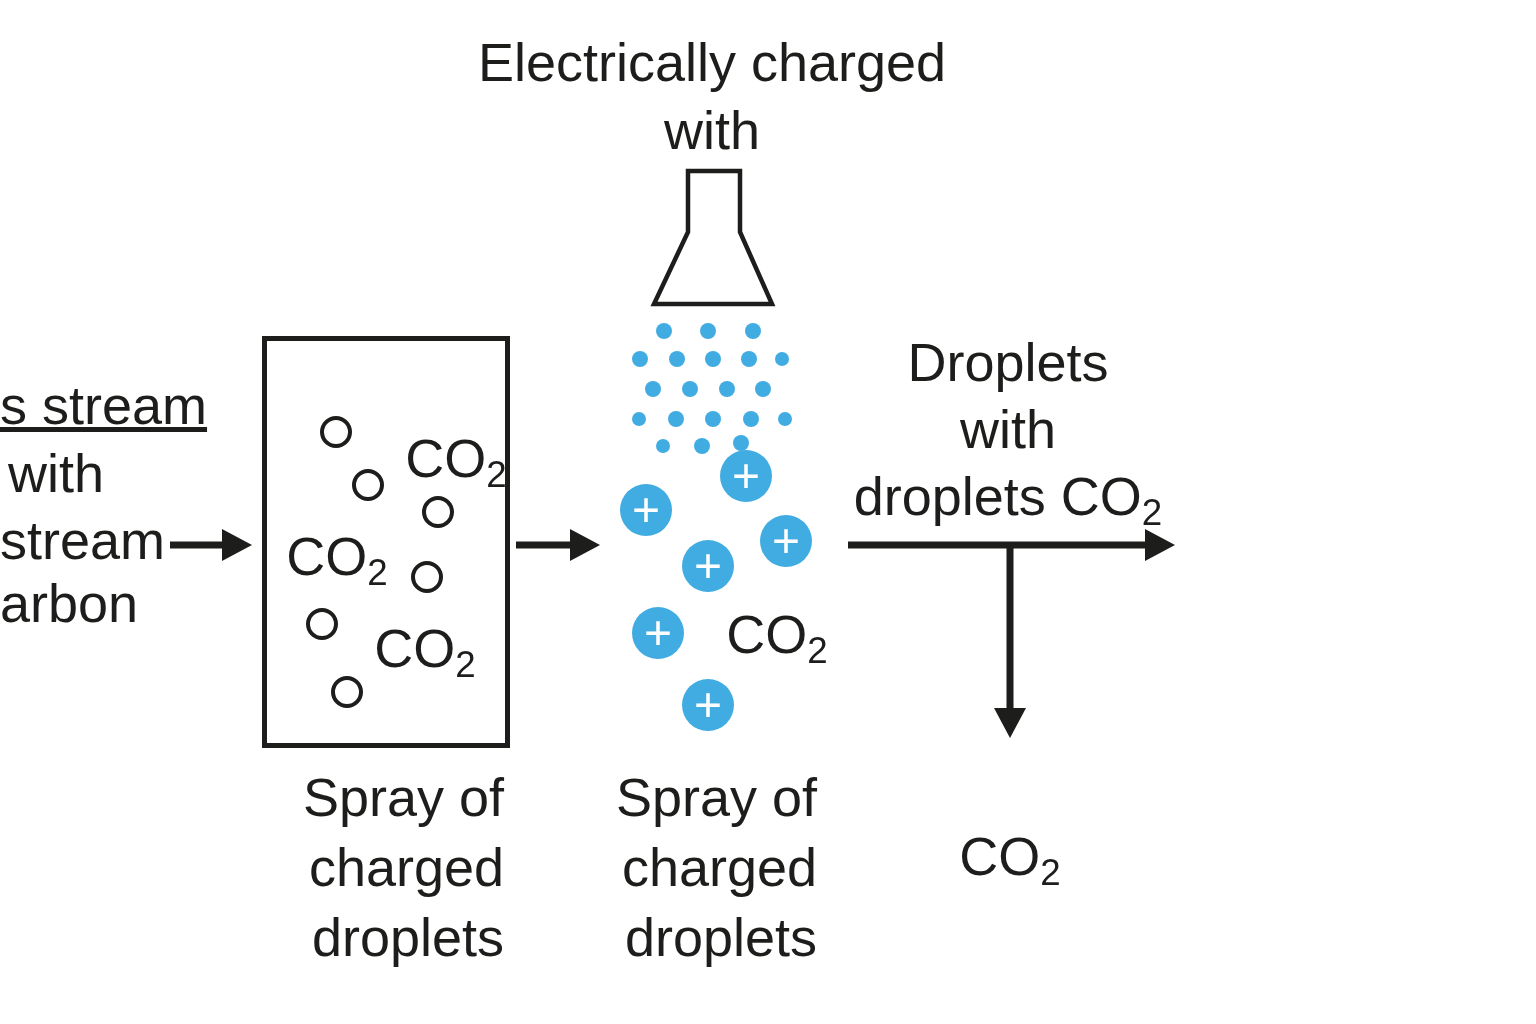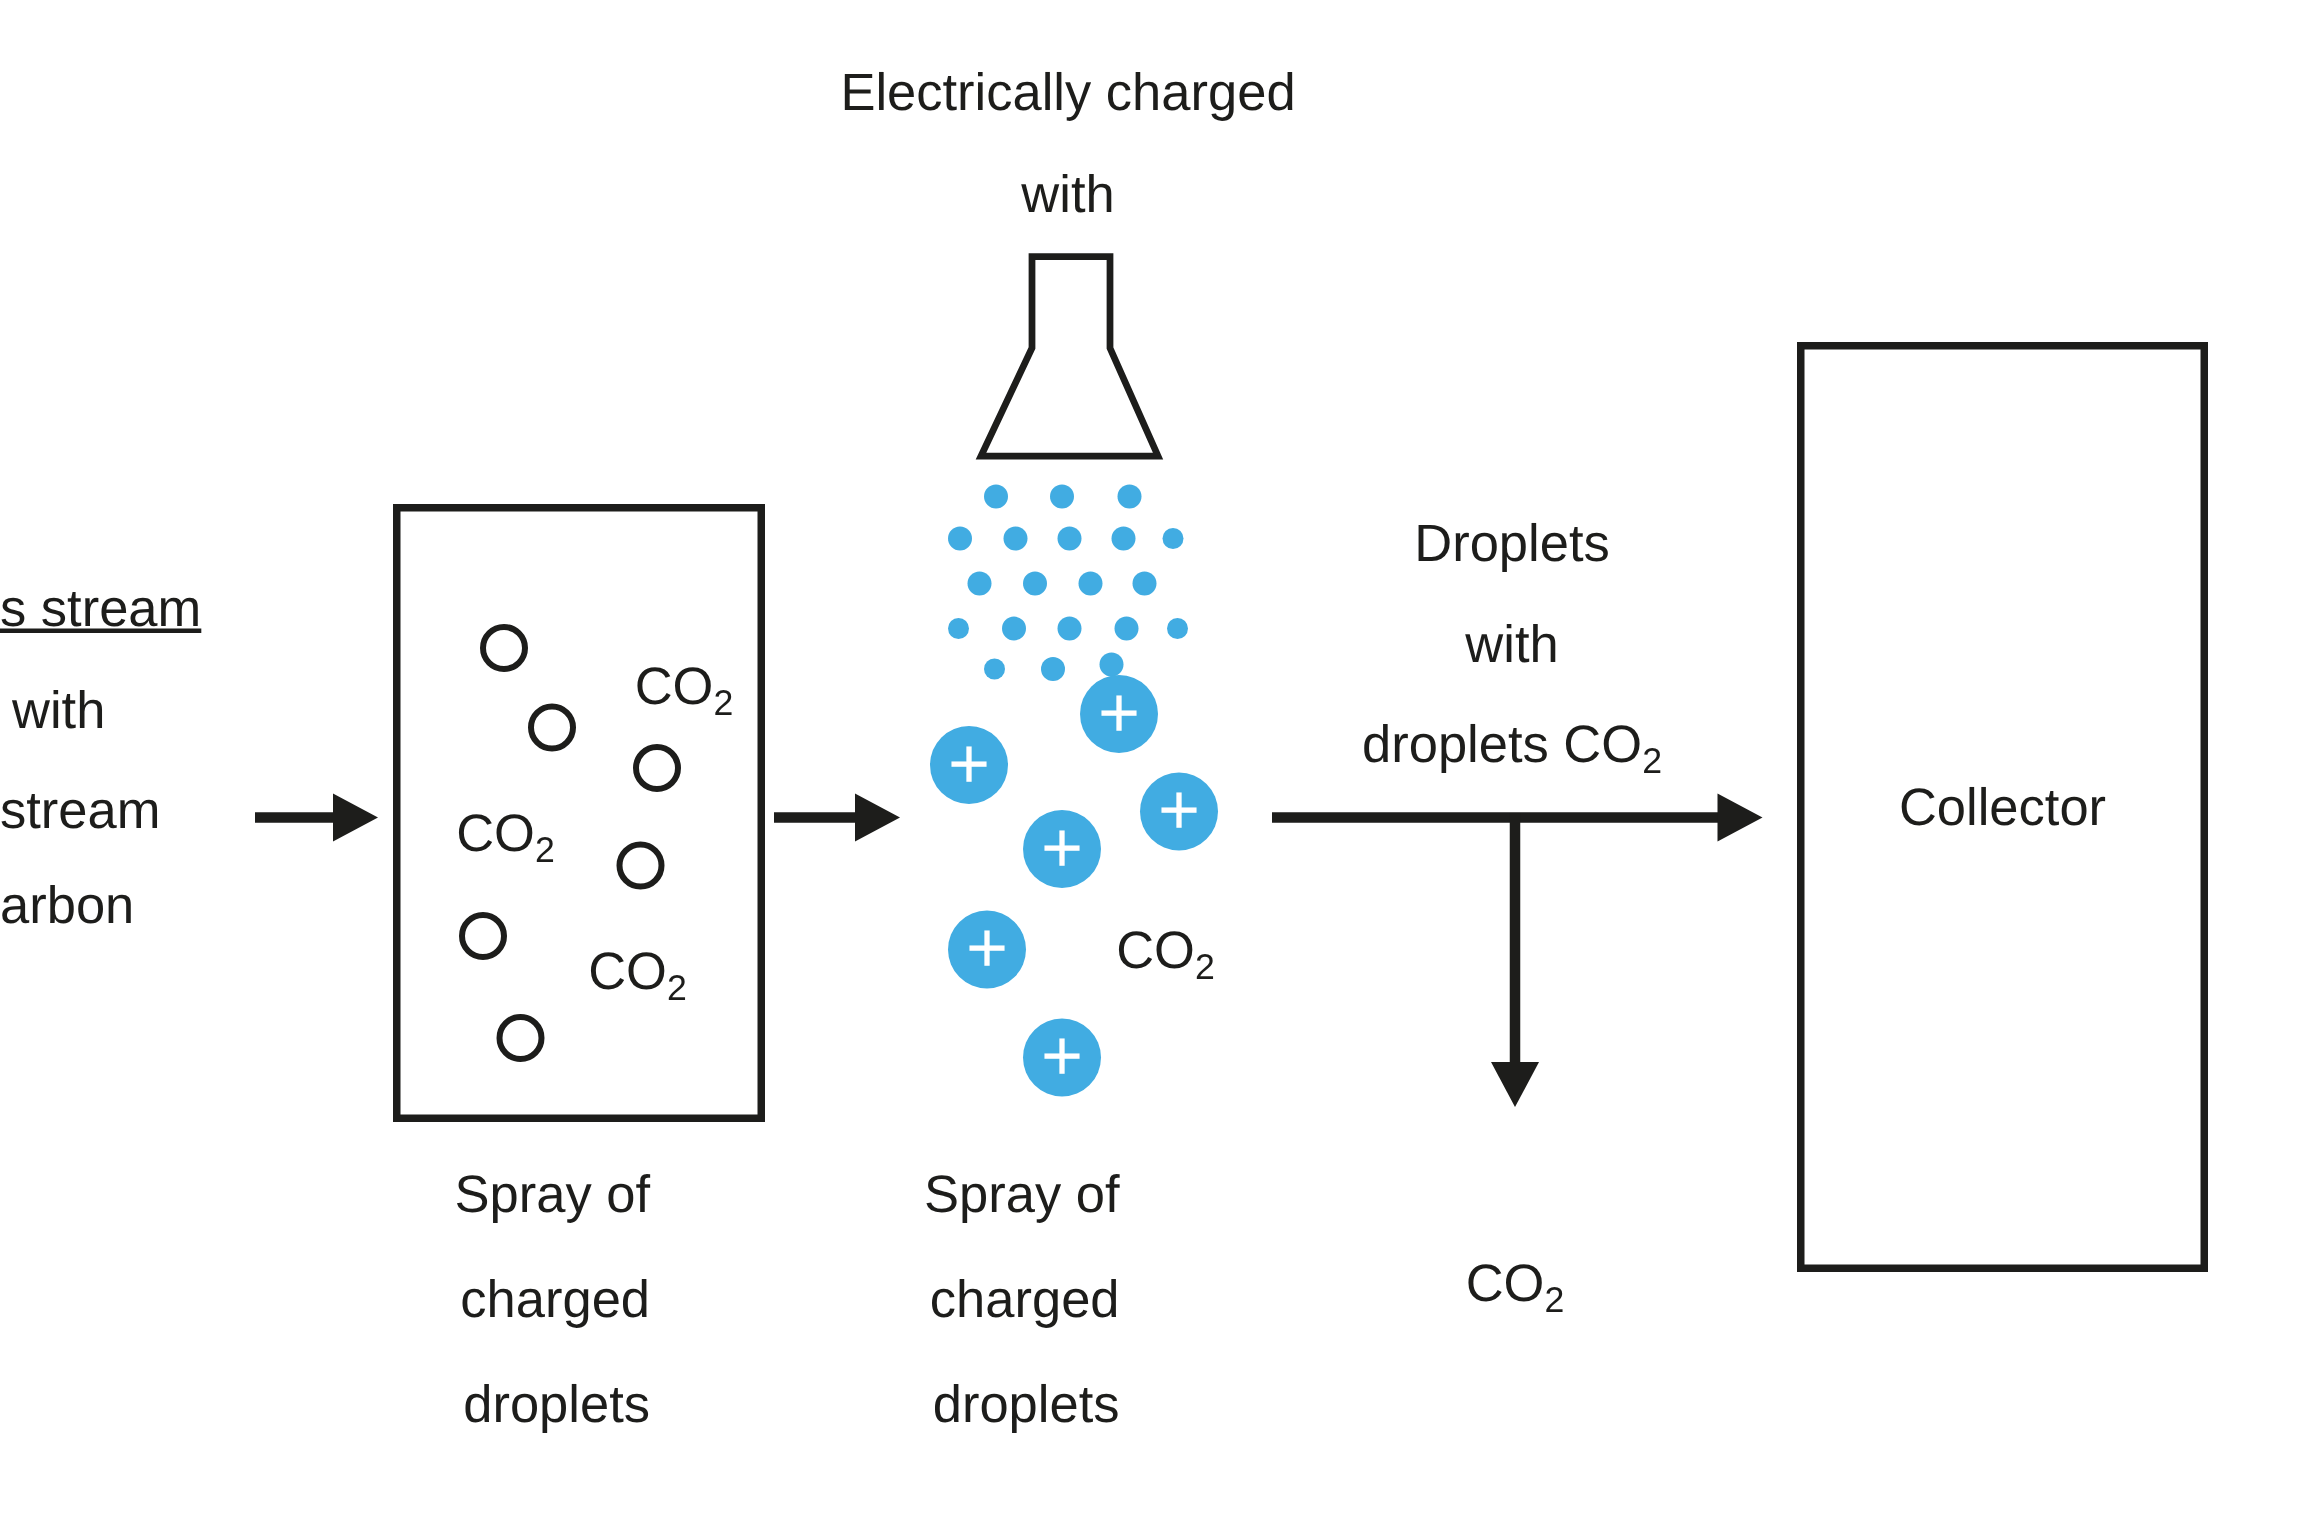--- a/index.html
+++ b/index.html
@@ -1,20 +1,20 @@
 <!DOCTYPE html>
 <html style="--ink: #1d1d1b; --blue: #41ace2; --bg: #ffffff;"><head>
 <meta charset="utf-8">
 <style>
   * { margin:0; padding:0; box-sizing:border-box; }
   html,body { background:#fff; }
   body { font-family:"Liberation Sans","DejaVu Sans",sans-serif; }
   .stage { position:relative; width:1536px; height:1024px; background:var(--bg,#fff); overflow:hidden; color:var(--ink,#1a1a1a); }
   .layer { position:absolute; left:0; top:0; width:1536px; height:1024px; }
-  .txt { position:absolute; font-size:35px; line-height:67px; color:var(--ink,#1a1a1a); white-space:nowrap; }
+  .txt { position:absolute; font-size:54px; line-height:67px; color:var(--ink,#1a1a1a); white-space:nowrap; }
   .center { text-align:center; }
   .anchor-center { transform:translate(-50%,-50%); }
   .box { position:absolute; border:5px solid var(--ink,#1a1a1a); background:transparent; }
   .collector-box { display:flex; align-items:center; justify-content:center; }
   .open-circle { position:absolute; width:32px; height:32px; border:4px solid var(--ink,#1a1a1a); border-radius:50%; background:#fff; }
   .droplet { position:absolute; width:52px; height:52px; border-radius:50%; background:var(--blue,#41ace2); color:#fff;
              display:flex; align-items:center; justify-content:center; font-size:48px; font-weight:400; line-height:1; }
   sub { font-size:68%; vertical-align:baseline; position:relative; top:0.28em; line-height:0; }
   .arrow line { stroke:var(--ink,#1a1a1a); stroke-width:7; }
   .arrow polygon { fill:var(--ink,#1a1a1a); }
@@ -143,17 +143,14 @@
     <div>with</div>
     <div>
       <span>droplets CO</span><sub>2</sub>
     </div>
   </div>
 
   <div class="txt anchor-center" style="left:1010px; top:856px;">
     <span>CO</span><sub>2</sub>
   </div>
 
-  <div class="box collector-box" style="left:1198px; top:228px; width:274px; height:620px;">
-    <div class="txt" style="position:static;">Collector</div>
-  </div>
 
 </div>
 
 </body></html>

